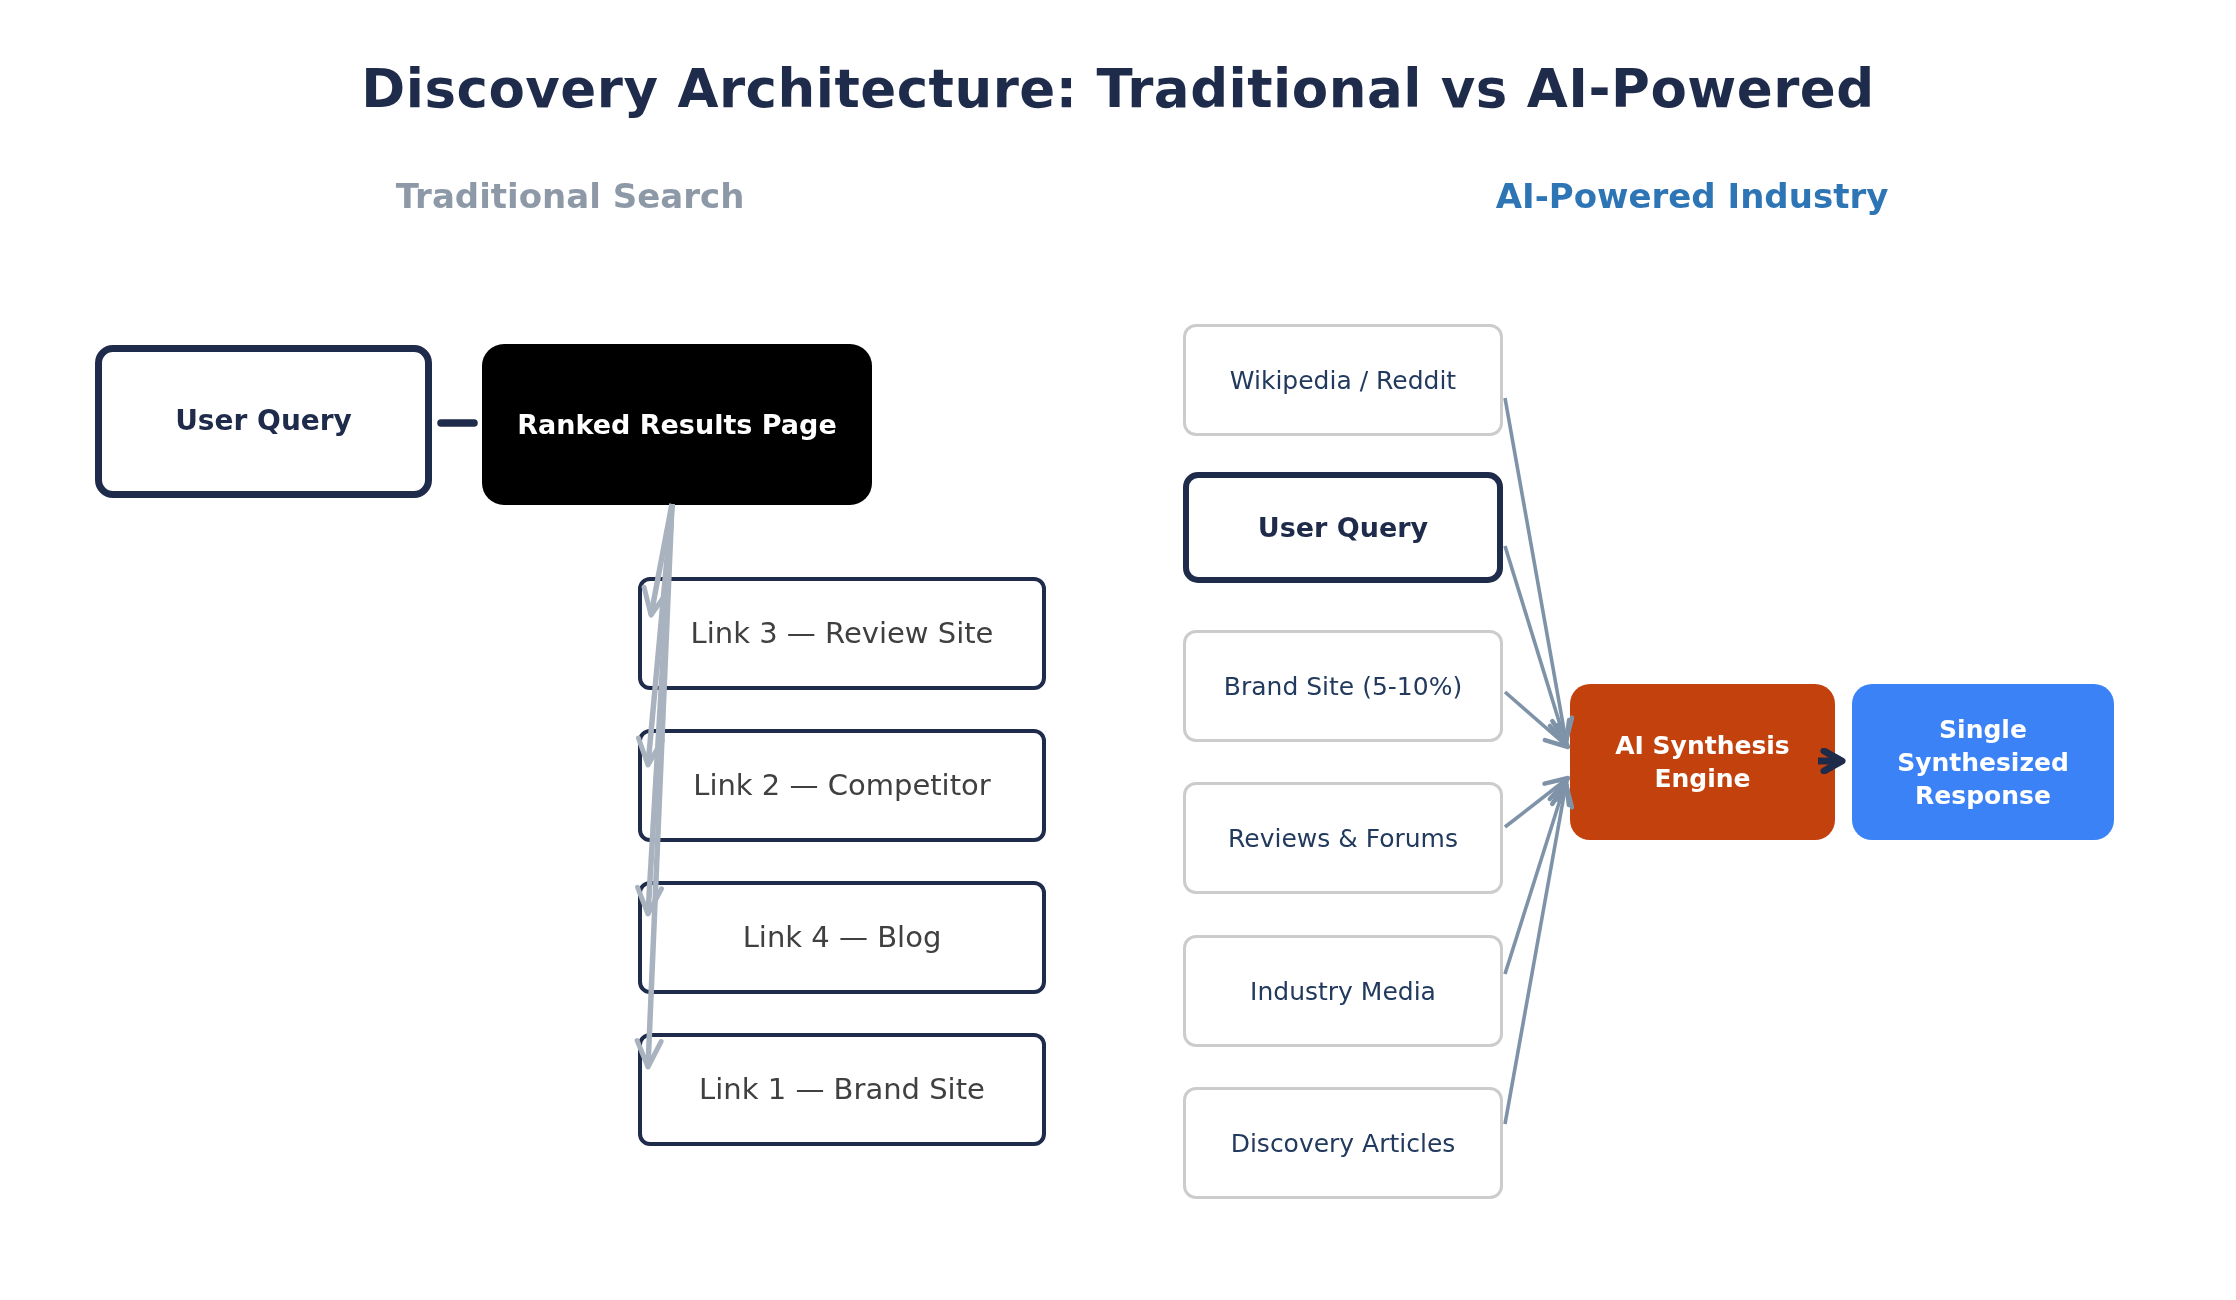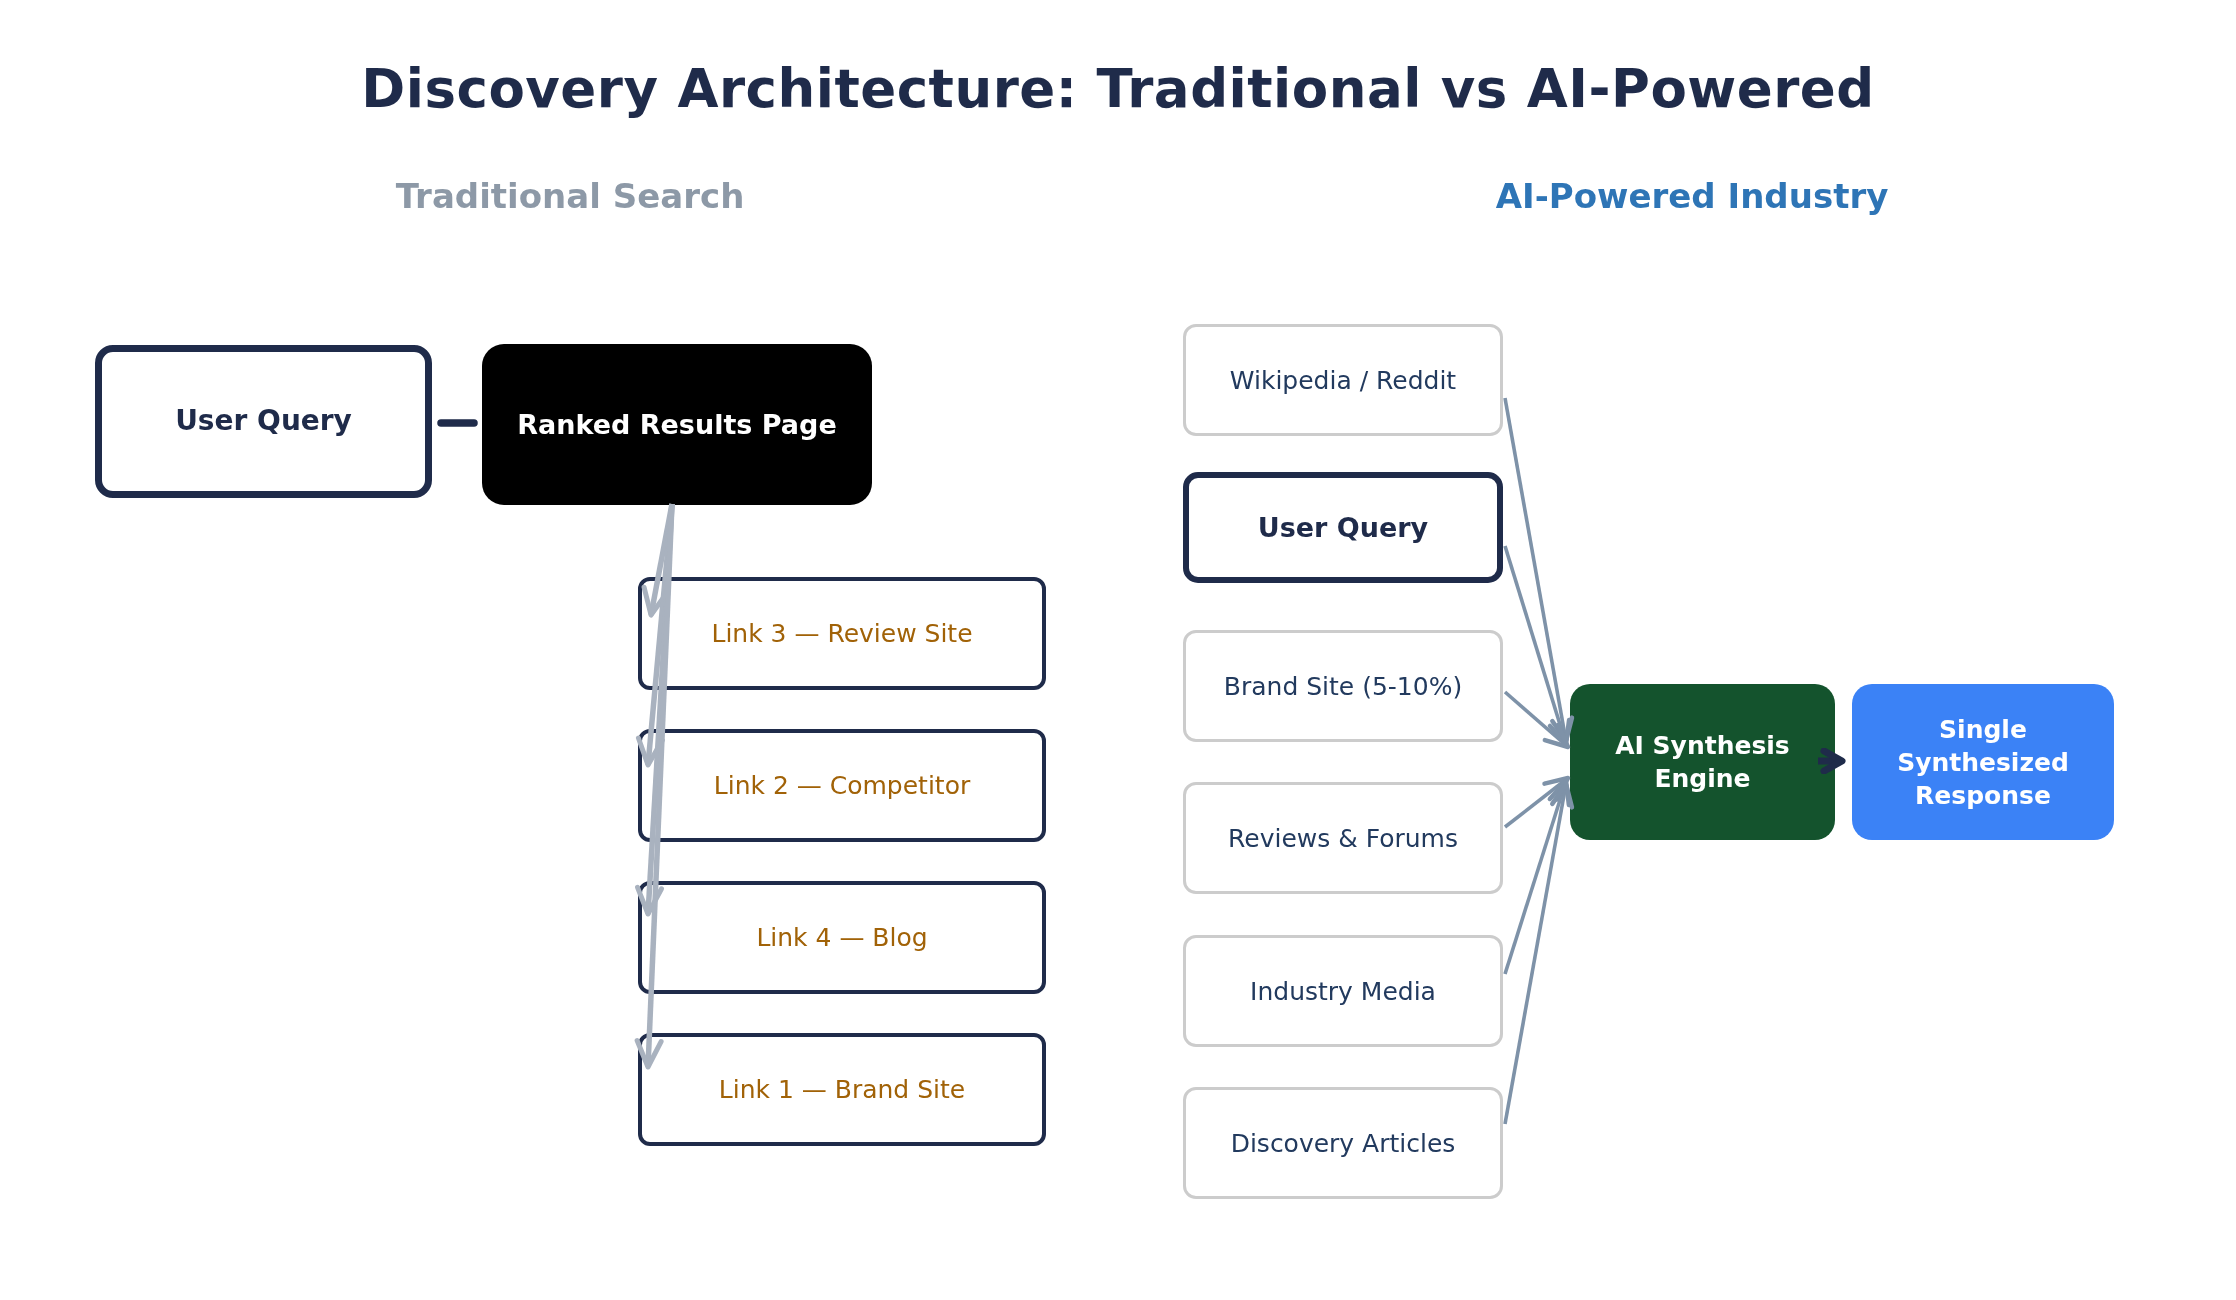--- a/index.html
+++ b/index.html
@@ -54,21 +54,21 @@
     font-size: 28px; font-weight: bold; color: #1f2b4a;
   }
   .ranked-results {
     left: 482px; top: 344px; width: 390px; height: 161px;
     background: #000000; border-radius: 22px;
     font-size: 27px; font-weight: bold; color: #ffffff;
   }
   .link-box {
     left: 638px; width: 408px; height: 113px;
     border: 4.5px solid #1f2b4a; border-radius: 12px;
-    font-size: 25px; color: #a16207;
+    font-size: 29px; color: #404040;
   }
   .link-0 { top: 577px; }
   .link-1 { top: 729px; }
   .link-2 { top: 881px; }
   .link-3 { top: 1033px; }
 
   
   .source-box {
     left: 1183px; width: 320px; height: 112px;
     border: 3.5px solid #cccccc; border-radius: 13px;
@@ -83,21 +83,21 @@
   }
   .src-0 { top: 324px; }
   .src-1 { top: 472px; height: 111px; }
   .src-2 { top: 630px; }
   .src-3 { top: 782px; }
   .src-4 { top: 935px; }
   .src-5 { top: 1087px; }
 
   .engine-box {
     left: 1570px; top: 684px; width: 265px; height: 156px;
-    background: #14532d; border-radius: 20px;
+    background: #c2410c; border-radius: 20px;
     font-size: 25px; font-weight: bold; color: #ffffff;
   }
   .response-box {
     left: 1852px; top: 684px; width: 262px; height: 156px;
     background: #3b82f6; border-radius: 20px;
     font-size: 25px; font-weight: bold; color: #ffffff;
   }
   .response-box .inner, .engine-box .inner {
     width: 290px;           
     text-align: center;

